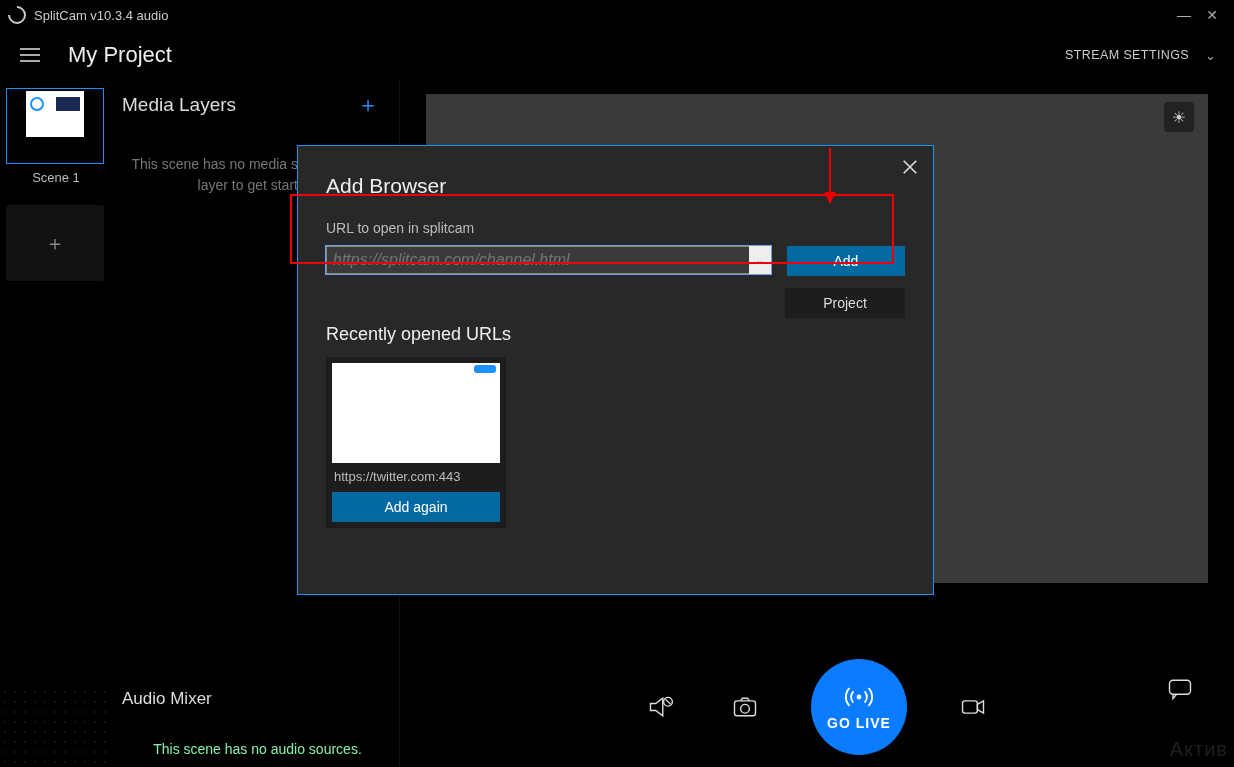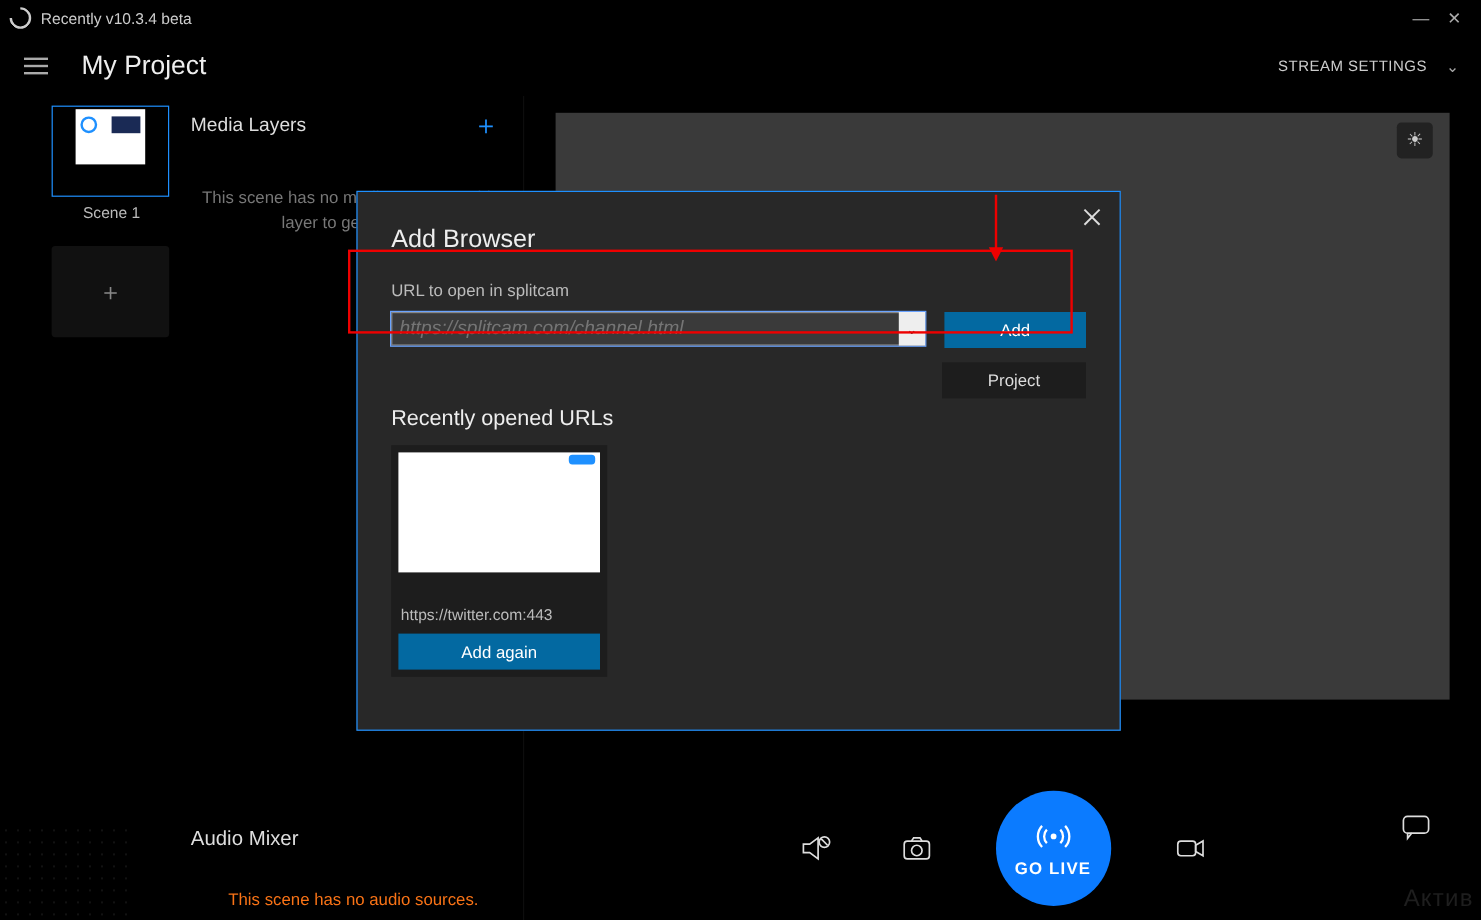--- a/index.html
+++ b/index.html
@@ -16,91 +16,91 @@
   .projbar { height: 50px; display: flex; align-items: center; padding: 0 10px; }
   .hamburger { width: 40px; height: 40px; display: flex; flex-direction: column; justify-content: center; gap: 4px; align-items: center; cursor: pointer; }
   .hamburger span { width: 20px; height: 2px; background: #aaa; }
   .projname { font-size: 22px; color: #eee; margin-left: 18px; }
   .projbar .spacer { flex: 1; }
   .stream-settings { font-size: 12.5px; color: #ccc; margin-right: 8px; cursor: pointer; letter-spacing: .4px; }
   .chev { color: #aaa; font-size: 13px; padding: 0 8px; cursor: pointer; }
 
   
   .main { display: flex; height: calc(100% - 80px); }
-  .col-scenes { width: 112px; padding: 8px 6px; margin-left: 37px; }
+  .col-scenes { width: 112px; padding: 8px 6px; }
   .scene-thumb { width: 98px; height: 76px; border: 1px solid #1E90FF; background: #000; display:flex; align-items:flex-start; justify-content:center; padding:2px; }
   .scene-thumb-inner { width: 58px; height: 46px; background: #fff; position: relative; }
   .scene-thumb-inner::after{content:"";position:absolute;top:6px;right:4px;width:24px;height:14px;background:#1a2a55;}
   .scene-thumb-inner::before{content:"";position:absolute;top:6px;left:4px;width:10px;height:10px;border:2px solid #1E90FF;border-radius:50%;}
   .scene-label { text-align: center; font-size: 13px; color: #bbb; margin-top: 6px; }
   .add-scene { width: 98px; height: 76px; background: #111; margin-top: 20px; display: flex; align-items: center; justify-content: center; border-radius: 3px; cursor: pointer; }
   .add-scene .plus { color: #888; font-size: 20px; font-weight: 200; }
 
   .col-media { width: 288px; padding: 10px 6px 10px 10px; border-right: 1px solid #111; display:flex; flex-direction:column; }
   .media-header { display: flex; align-items: center; justify-content: space-between; padding-right: 8px; }
-  .media-title { font-size: 16px; color: #ddd; }
+  .media-title { font-size: 19px; color: #ddd; }
   .media-add { color: #1E90FF; font-size: 22px; font-weight: 300; cursor: pointer; padding: 0 6px; }
   .media-empty { color: #777; font-size: 14px; text-align: center; margin-top: 34px; line-height: 1.5; }
   .media-flex { flex:1; }
   .audio-title { font-size:17px; color:#ddd; margin-top:20px; }
-  .audio-empty { color:#f97316; font-size:14px; text-align:center; margin-top:32px; }
+  .audio-empty { color:#86efac; font-size:14px; text-align:center; margin-top:32px; }
 
   .col-preview { flex: 1; position: relative; background:#000; }
   .preview-canvas { position:absolute; top:14px; left:26px; right:26px; bottom:184px; background:#3a3a3a; }
   .bright-btn { position:absolute; top:22px; right:40px; width:30px; height:30px; background:#222; border-radius:4px; display:flex; align-items:center; justify-content:center; cursor:pointer; color:#ccc; font-size:16px; }
 
   
   .bottom { position:absolute; left:0; right:0; bottom:0; height:120px; display:flex; align-items:center; justify-content:center; gap:48px; }
   .bico { width:36px; height:36px; display:flex; align-items:center; justify-content:center; color:#ddd; cursor:pointer; }
   .bico svg { width:28px; height:28px; stroke:#ddd; fill:none; stroke-width:1.6; }
   .golive { width:96px; height:96px; border-radius:50%; background:#0b7bff; display:flex; flex-direction:column; align-items:center; justify-content:center; cursor:pointer; color:#fff; }
   .golive .dot { font-weight:700; letter-spacing:1px; font-size:14px; margin-top:4px;}
   .golive svg { width:32px; height:28px; fill:none; stroke:#fff; stroke-width:2.4; }
   .chat-ico { position:absolute; right:36px; bottom:60px; }
   .watermark { position:absolute; right:6px; bottom:6px; color:#1e1e1e; font-size:20px; letter-spacing:1px; }
 
   
-  .modal { position:absolute; left:297px; top:159px; width:637px; height:450px; background:#282828; border:1px solid #1E90FF; }
+  .modal { position:absolute; left:297px; top:145px; width:637px; height:450px; background:#282828; border:1px solid #1E90FF; }
   .m-close { position:absolute; top:12px; right:14px; cursor:pointer; color:#ddd; }
   .m-close svg{width:18px;height:18px;stroke:#ddd;stroke-width:1.8;}
   .m-title { font-size:21px; color:#eee; padding:28px 0 0 28px; }
   .m-body { padding:22px 28px 10px 28px; position:relative; }
   .m-label { font-size:14px; color:#bbb; }
   .input-row { display:flex; gap:16px; margin-top:10px; align-items:flex-start; }
   .url-wrap { position:relative; width:452px; }
   .url-input { width:100%; height:28px; background:#3a3a3a; border:1px solid #888; color:#888; font-style:italic; font-size:16px; padding:0 26px 0 6px; outline:1px solid #6aa3ff; }
   .url-drop { position:absolute; right:0; top:0; width:22px; height:28px; background:#eee; display:flex; align-items:center; justify-content:center; cursor:pointer; color:#333; font-size:11px; }
   .btn { height:30px; display:flex; align-items:center; justify-content:center; font-size:14px; cursor:pointer; }
   .btn-blue { background:#0369a1; color:#fff; width:120px; }
   .btn-dark { background:#1d1d1d; color:#ddd; width:120px; }
   .cancel-row { display:flex; justify-content:flex-end; margin-top:12px; }
   .recent-title { font-size:18px; color:#eee; margin-top:6px; }
   .recent-card { width:180px; background:#1d1d1d; padding:6px; margin-top:12px; }
   .recent-thumb { width:168px; height:100px; background:#fff; margin:0 auto; position:relative; }
   .recent-thumb::after{content:"";position:absolute;top:2px;right:4px;width:22px;height:8px;background:#1E90FF;border-radius:3px;}
-  .recent-url { font-size:13px; color:#bbb; padding:28px 2px 8px 2px; }
+  .recent-url { font-size:13px; color:#bbb; padding:6px 2px 8px 2px; }
   .btn-addagain { width:168px; margin:0 auto; }
 
   
   .anno-box { position:absolute; border:2px solid #e00; pointer-events:none; }
   .anno-arrow { position:absolute; pointer-events:none; }
   .anno-arrow line, .anno-arrow path { stroke:#e00; stroke-width:2; fill:none; }
   .anno-arrow polygon { fill:#e00; }
 
   .dotgrid { position:absolute; left:0; bottom:0; width:110px; height:80px;
     background-image: radial-gradient(#1a1a1a 1px, transparent 1px);
     background-size: 10px 10px; opacity:.7;
   }
 </style>
 </head>
 <body>
 
 <div class="titlebar">
   <div class="logo"></div>
-  <div class="title">Recently v10.3.4 beta</div>
+  <div class="title">SplitCam v10.3.4 audio</div>
   <div class="spacer"></div>
   <div class="winctl">—</div>
   <div class="winctl">✕</div>
 </div>
 
 <div class="projbar">
   <div class="hamburger">
       <span></span>
       <span></span>
       <span></span>

